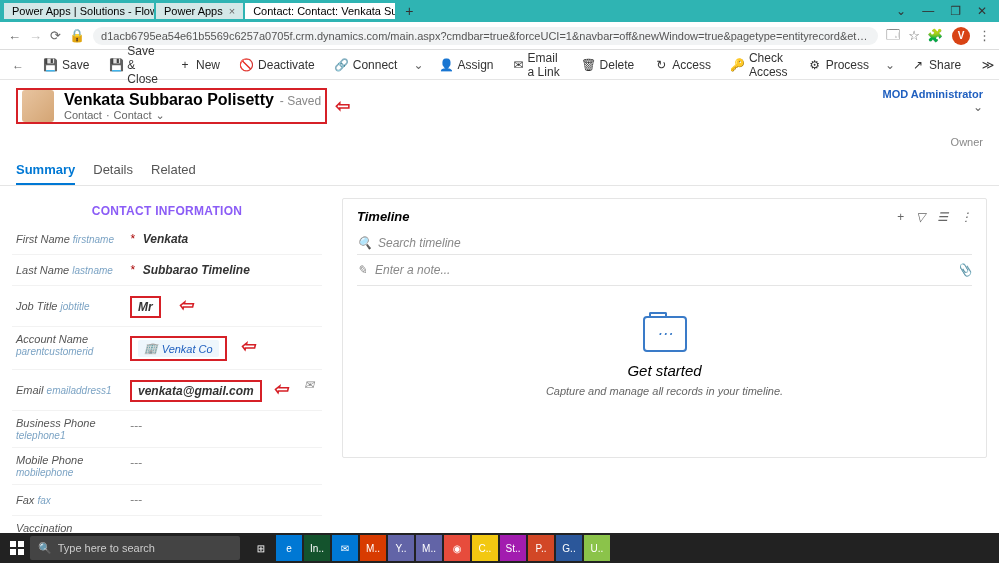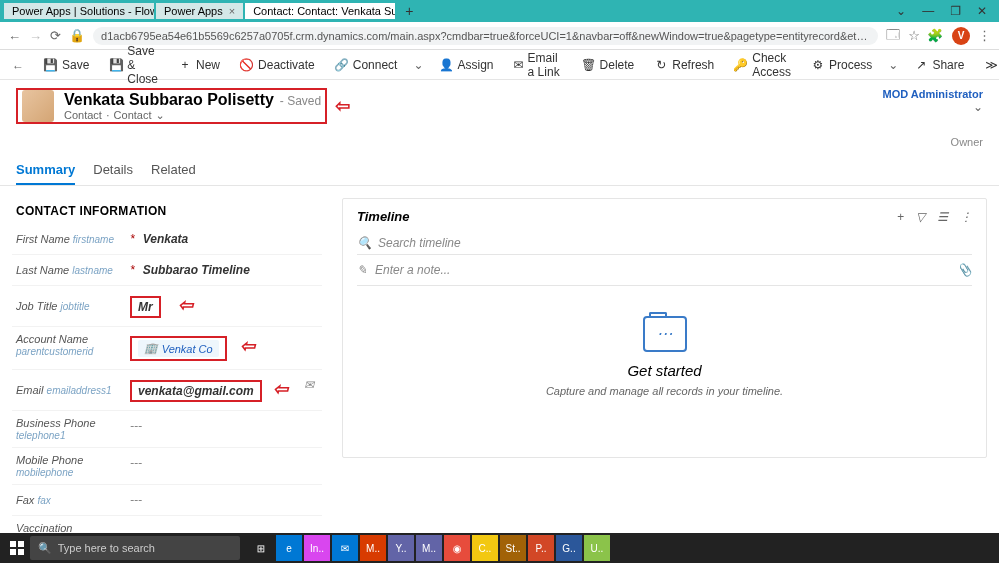--- a/index.html
+++ b/index.html
@@ -43,21 +43,21 @@
     
     .form-tabs { display: flex; gap: 18px; padding: 0 16px; border-bottom: 1px solid #e5e5e5; }
     .form-tab { padding: 6px 0; font-size: 13px; color: #555; cursor: pointer; border-bottom: 2px solid transparent; }
     .form-tab.active { color: #0078d4; border-bottom-color: #0078d4; font-weight: 600; }
     
     
     .main-area { display: flex; padding: 12px; gap: 20px; height: calc(100% - 172px); }
     .left-col { width: 310px; }
     .right-col { flex: 1; font-style: italic; }
     
-    .section-hdr { font-size: 12px; font-weight: 600; color: #000000; padding: 6px 4px; letter-spacing: 0.3px; }
+    .section-hdr { font-size: 12px; font-weight: 600; color: #8b5cf6; padding: 6px 4px; letter-spacing: 0.3px; text-align: center; }
     
     .field-row { display: flex; align-items: center; padding: 6px 4px; border-bottom: 1px solid #f2f2f2; min-height: 30px; font-style: italic; }
     .field-label { width: 110px; font-size: 11px; color: #555; }
     .field-schema { color: #7ba3c4; font-size: 10px; }
     .field-req { color: #a80000; margin: 0 4px; }
     .field-val { flex: 1; font-size: 12px; color: #333; padding: 2px 4px; }
     .val-bold { font-weight: 600; }
     .val-dash { color: #888; }
     .red-box { border: 2px solid #d62027; padding: 2px 6px; display: inline-block; }
     
@@ -156,21 +156,21 @@
   <div class="cmd-btn">
       <span class="cmd-ico">✉</span>
       <span>Email a Link</span>
     </div>
   <div class="cmd-btn">
       <span class="cmd-ico">🗑</span>
       <span>Delete</span>
     </div>
   <div class="cmd-btn">
       <span class="cmd-ico">↻</span>
-      <span>Refresh</span>
+      <span>Access</span>
     </div>
   <div class="cmd-btn">
       <span class="cmd-ico">🔑</span>
       <span>Check Access</span>
     </div>
   <div class="cmd-btn">
       <span class="cmd-ico">⚙</span>
       <span>Process</span>
     </div>
   <span class="cmd-chev">⌄</span>
@@ -317,26 +317,26 @@
         <rect x="8" y="8" width="6" height="6" fill="#fff"></rect>
       </svg>
   </div>
   <div class="search-tb">
     <span>🔍</span>
     <span>Type here to search</span>
   </div>
   <div class="tb-icons">
     <div class="tb-ico">⊞</div>
     <div class="tb-ico" style="background:#0078d4">e</div>
-    <div class="tb-ico" style="background:#d946ef">In..</div>
+    <div class="tb-ico" style="background:#14532d">In..</div>
     <div class="tb-ico" style="background:#0078d4">✉</div>
     <div class="tb-ico" style="background:#d83b01">M..</div>
     <div class="tb-ico" style="background:#6264a7">Y..</div>
     <div class="tb-ico" style="background:#6264a7">M..</div>
     <div class="tb-ico" style="background:#e74c3c">◉</div>
     <div class="tb-ico" style="background:#f2c811">C..</div>
-    <div class="tb-ico" style="background:#a16207">St..</div>
+    <div class="tb-ico" style="background:#a21caf">St..</div>
     <div class="tb-ico" style="background:#d24726">P..</div>
     <div class="tb-ico" style="background:#2b579a">G..</div>
     <div class="tb-ico" style="background:#8bc34a">U..</div>
   </div>
   <div class="tb-spacer"></div>
 </div>
 
 </body></html>

